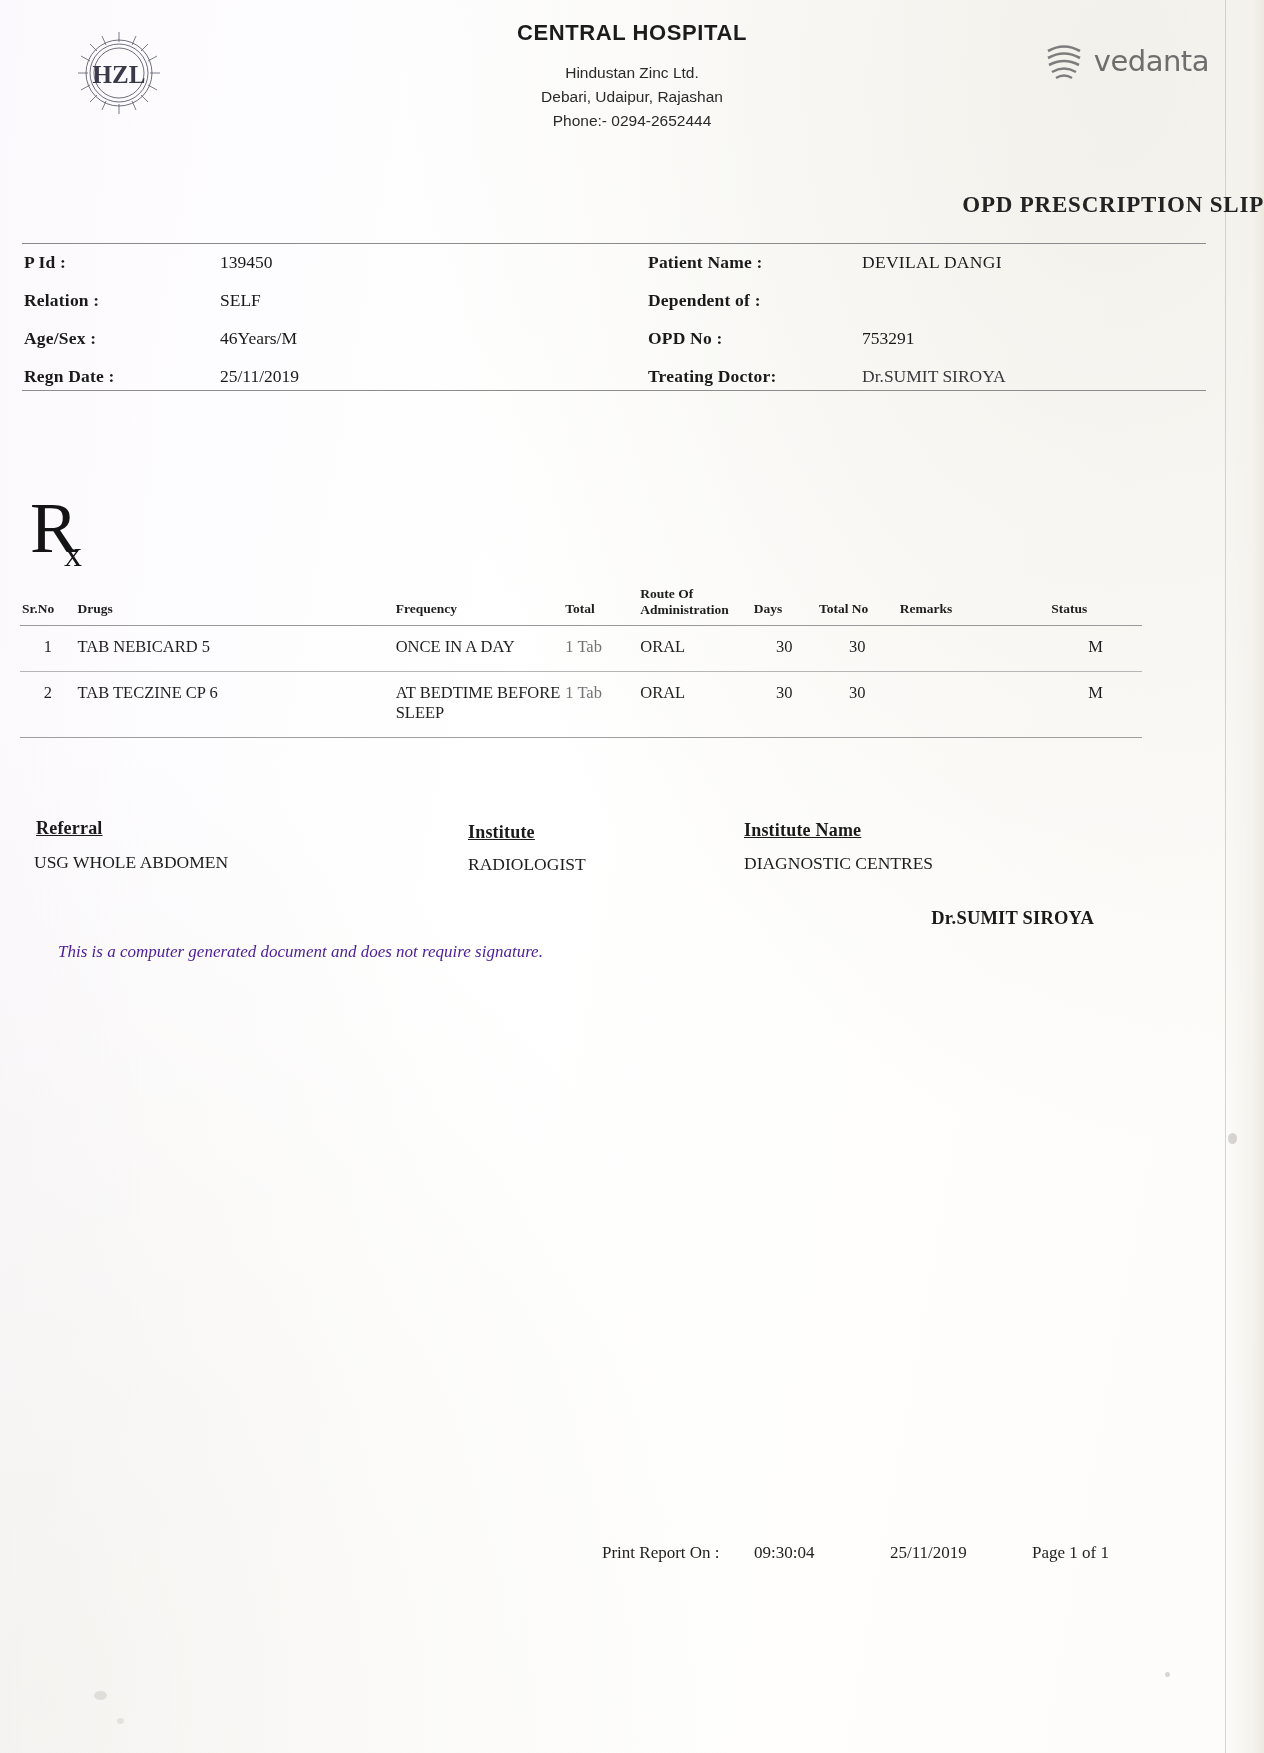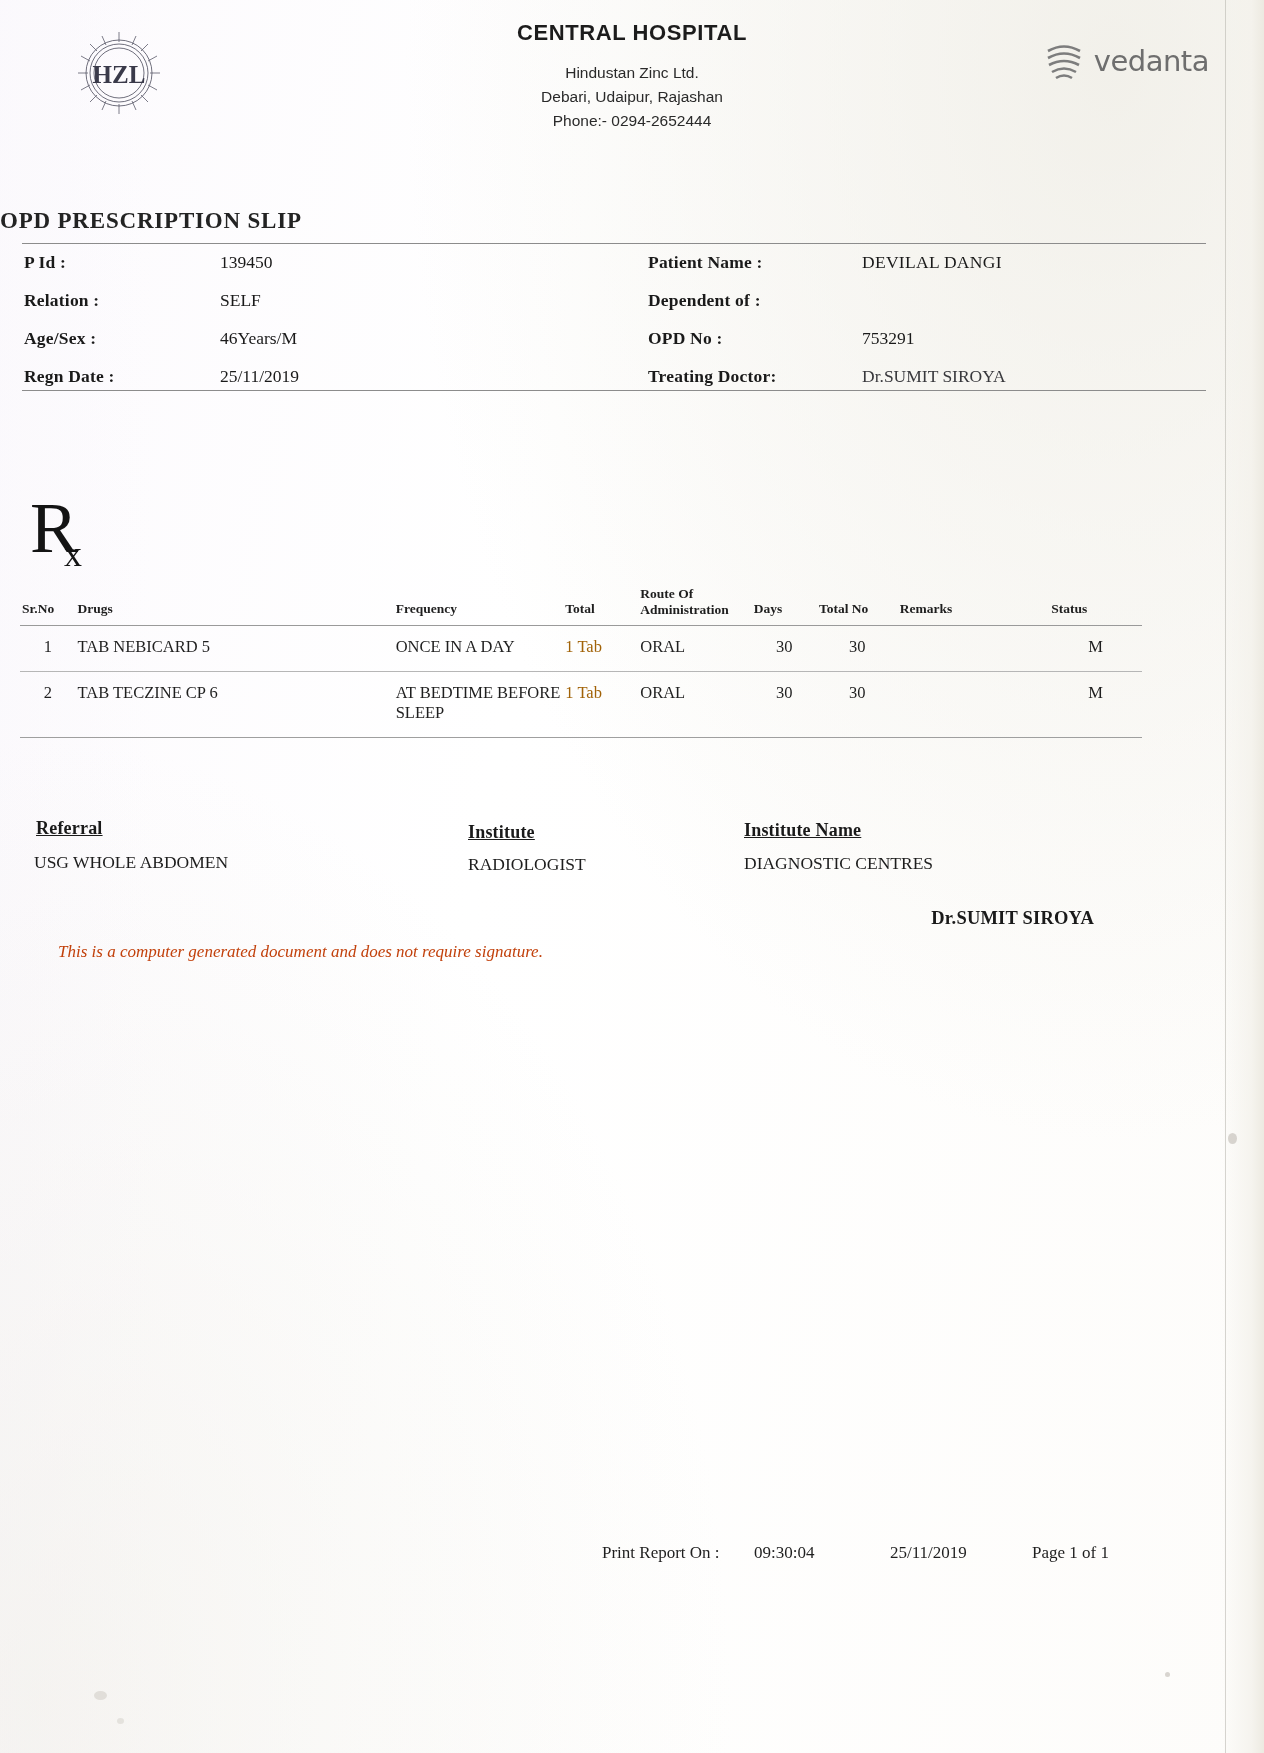--- a/index.html
+++ b/index.html
@@ -91,22 +91,22 @@
   .vedanta-mark { width: 42px; height: 42px; }
   .vedanta-word {
     font-family: "DejaVu Sans", sans-serif;
     font-size: 29px;
     color: #6e6e6e;
     letter-spacing: -0.5px;
   }
 
   .doc-title {
     position: absolute;
-    top: 208px; left: 0; width: 100%;
-    text-align: left;
+    top: 192px; left: 0; width: 100%;
+    text-align: right;
     font-size: 23px;
     font-weight: bold;
     letter-spacing: 0.8px;
     color: #232323;
   }
 
   hr.rule {
     position: absolute;
     left: 22px; right: 58px;
     border: none;
@@ -185,21 +185,21 @@
   .c-drug { width: 320px; }
   .c-freq { width: 168px; }
   .c-dose { width: 72px; font-size: 14.5px; }
   .c-route{ width: 110px; }
   .c-days { width: 62px; text-align: center; }
   .c-total{ width: 78px; text-align: center; }
   .c-rem  { width: 150px; }
   .c-stat { width: 90px; text-align: center; }
   th.c-route, th.c-days, th.c-total, th.c-stat { text-align: left; }
   th.c-route { line-height: 1.15; }
-  td.c-dose { color: #a16207; font-family: Liberation Serif, serif; }
+  td.c-dose { color: #737373; font-family: Liberation Serif, serif; }
 
   
   .ref-head {
     position: absolute;
     font-size: 18px;
     font-weight: bold;
     text-decoration: underline;
     letter-spacing: 0.2px;
   }
   .ref-head.h1 { left: 36px;  top: 818px; }
@@ -220,21 +220,21 @@
     right: 170px; top: 908px;
     font-size: 18.5px;
     font-weight: bold;
     letter-spacing: 0.2px;
   }
   .note {
     position: absolute;
     left: 58px; top: 942px;
     font-size: 17px;
     font-style: italic;
-    color: #c2410c;
+    color: #4c1d95;
   }
 
   
   .footer {
     position: absolute;
     left: 0; top: 1543px; width: 100%;
     font-size: 17px;
     color: #1f1f1f;
   }
   .f-lbl   { position: absolute; left: 602px; }

